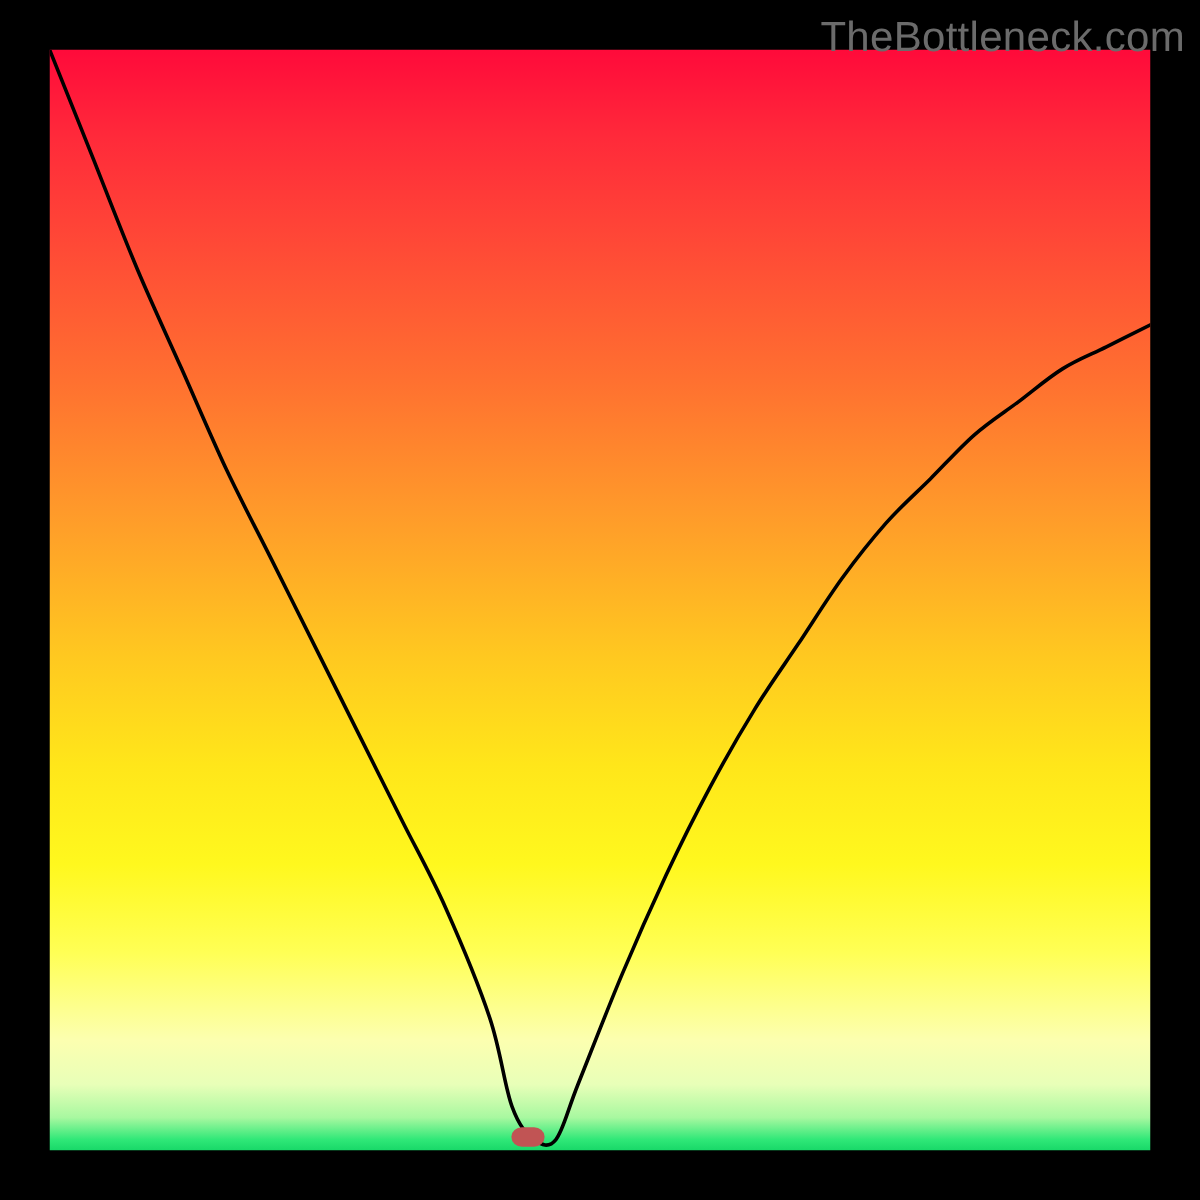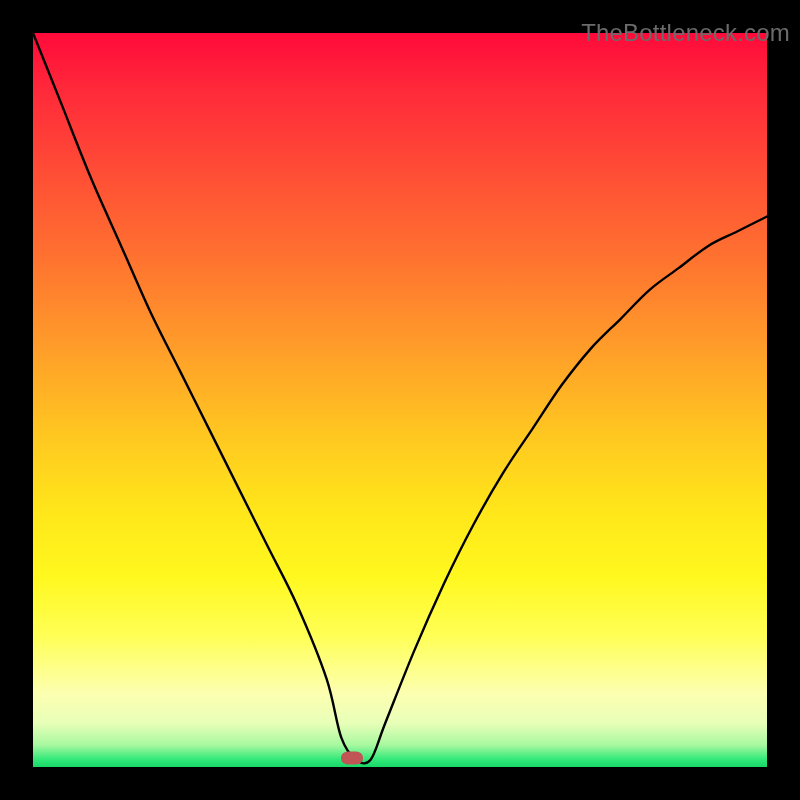--- a/index.html
+++ b/index.html
@@ -53,24 +53,24 @@
   .marker {
     position: absolute;
     width: 22px;
     height: 13px;
     border-radius: 7px / 6px;
     background: #c15454;
     transform: translate(-50%, -50%);
   }
   .watermark {
     position: absolute;
-    top: 19px;
+    top: 9px;
     right: 10px;
     color: #6b6b6b;
-    font-size: 24px;
+    font-size: 28px;
     letter-spacing: 0.2px;
     user-select: none;
   }
 </style>
 </head>
 <body>
 
 <div class="stage">
 
   <div class="plot">

